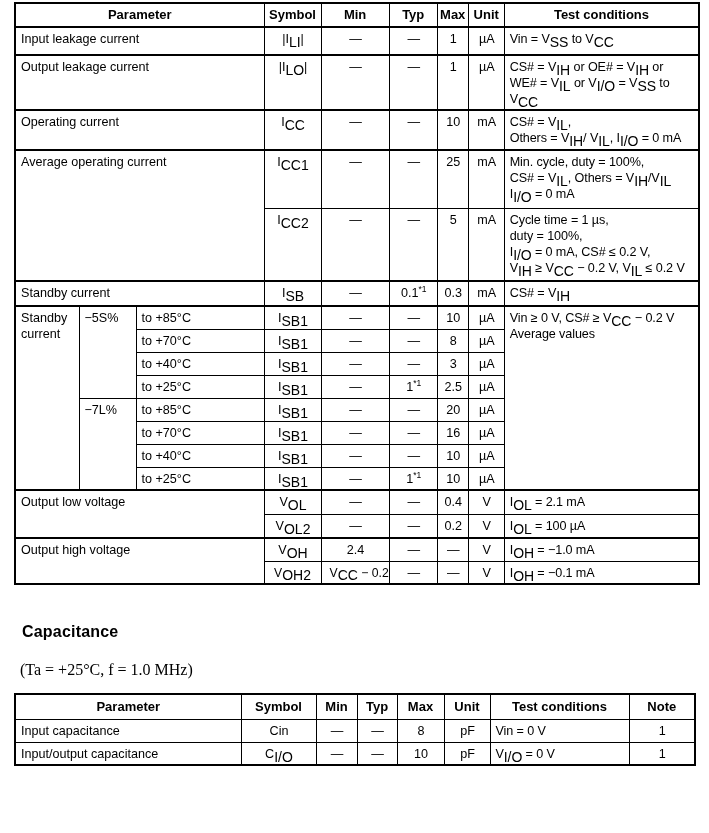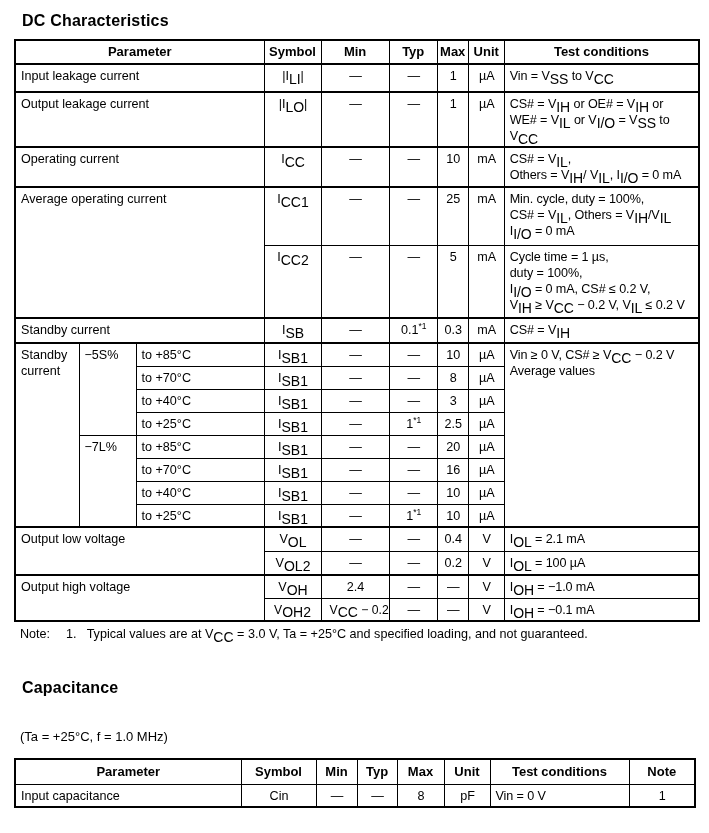--- a/index.html
+++ b/index.html
@@ -9,22 +9,22 @@
     color:#000;
     -webkit-font-smoothing:antialiased;
   }
   .page{padding:2px 0 0 14px;}
   h1.sec-title{
     font-size:16px;font-weight:bold;
     margin:10px 0 9px 8px;letter-spacing:.2px;
   }
   h1.sec-title.cap{margin-top:38px;}
   .cap-subtitle{
-    font-family:Liberation Sans, sans-serif;
-    font-size:13px;margin:32px 0 14px 6px;
+    font-family:Liberation Serif, serif;
+    font-size:16px;margin:20px 0 14px 6px;
   }
   table.spec{
     border-collapse:collapse;table-layout:fixed;
     border:2px solid #000;
   }
   table.spec td, table.spec th{
     border:1px solid #000;
     font-size:12.6px;line-height:16px;
     padding:3px 4px 2px 5px;
     vertical-align:top;
@@ -43,21 +43,20 @@
     font-size:12.6px;margin:5px 0 0 6px;
   }
   .note-line .note-num{margin:0 10px 0 16px;}
   table.cap{margin-top:0;}
 </style>
 </head>
 <body>
 
 <div class="page">
 
-  <h1 class="sec-title">DC Characteristics</h1>
 
   <table class="spec dc">
     <colgroup>
       <col style="width:64px">
         <col style="width:57px">
         <col style="width:128px">
       <col style="width:57px">
         <col style="width:56px">
         <col style="width:48px">
       <col style="width:31px">
@@ -234,23 +233,20 @@
       <td class="c" style="white-space:nowrap;padding-left:0;padding-right:0;font-size:12.2px">V<sub>OH2</sub></td>
       <td class="c" style="white-space:nowrap;padding-left:8px;padding-right:0;font-size:12.2px">V<sub>CC</sub> − 0.2</td>
       <td class="c">—</td>
       <td class="c">—</td>
       <td class="c">V</td>
       <td class="test">I<sub>OH</sub> = −0.1 mA</td>
     </tr>
   </tbody>
     </table>
 
-  <p class="note-line">
-    <span>Note:</span><span class="note-num">1.</span><span>Typical values are at V<sub>CC</sub> = 3.0 V, Ta = +25°C and specified loading, and not guaranteed.</span>
-  </p>
 
   <h1 class="sec-title cap">Capacitance</h1>
   <p class="cap-subtitle">(Ta = +25°C, f = 1.0 MHz)</p>
 
   <table class="spec cap">
     <colgroup>
       <col style="width:226px">
         <col style="width:75px">
         <col style="width:41px">
         <col style="width:40px">
@@ -273,17 +269,27 @@
     <tr style="height:23px">
       <td>Input capacitance</td>
       <td class="c">Cin</td>
       <td class="c">—</td>
       <td class="c">—</td>
       <td class="c">8</td>
       <td class="c">pF</td>
       <td class="test">Vin = 0 V</td>
       <td class="c">1</td>
     </tr>
+    <tr style="height:23px">
+      <td>Input/output capacitance</td>
+      <td class="c">C<sub>I/O</sub></td>
+      <td class="c">—</td>
+      <td class="c">—</td>
+      <td class="c">10</td>
+      <td class="c">pF</td>
+      <td class="test">V<sub>I/O</sub> = 0 V</td>
+      <td class="c">1</td>
+    </tr>
   </tbody>
     </table>
 
 
 </div>
 
 </body></html>

